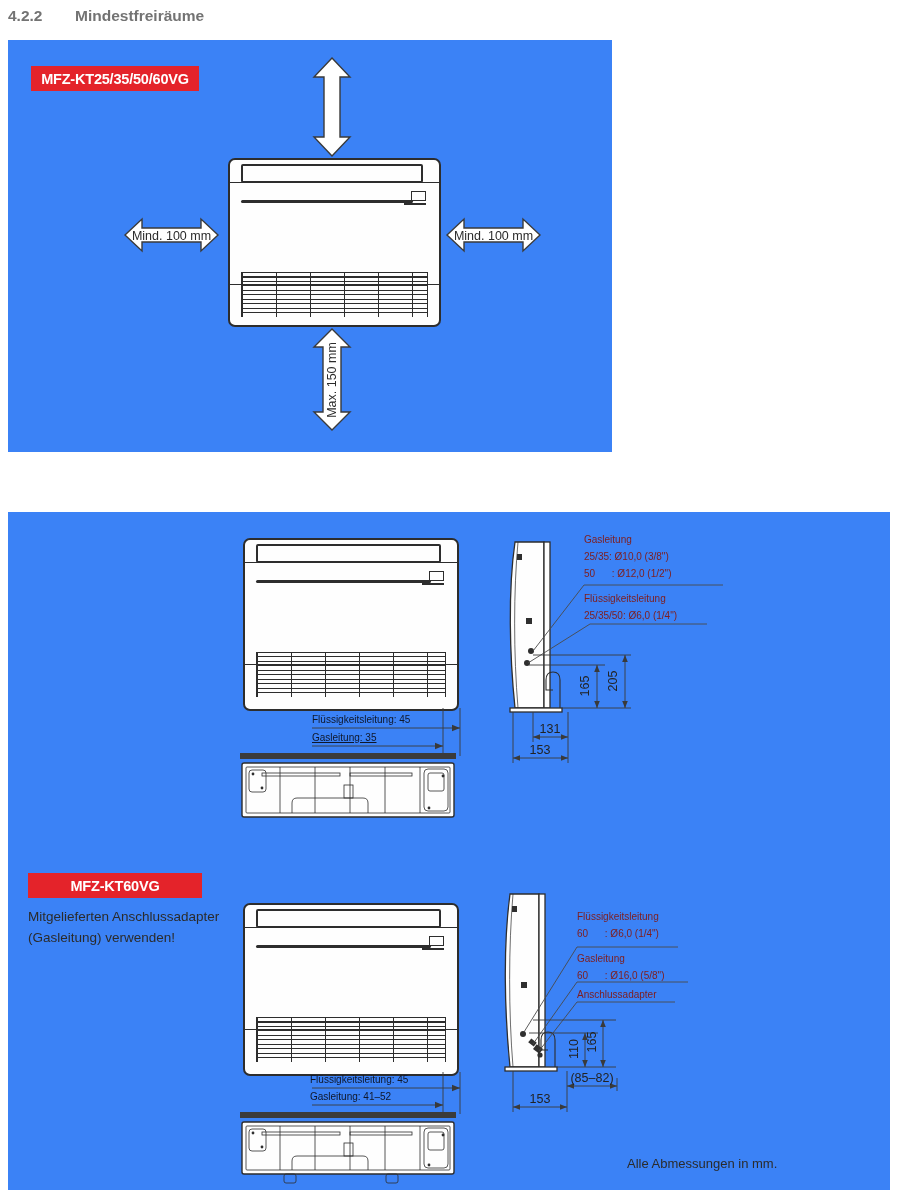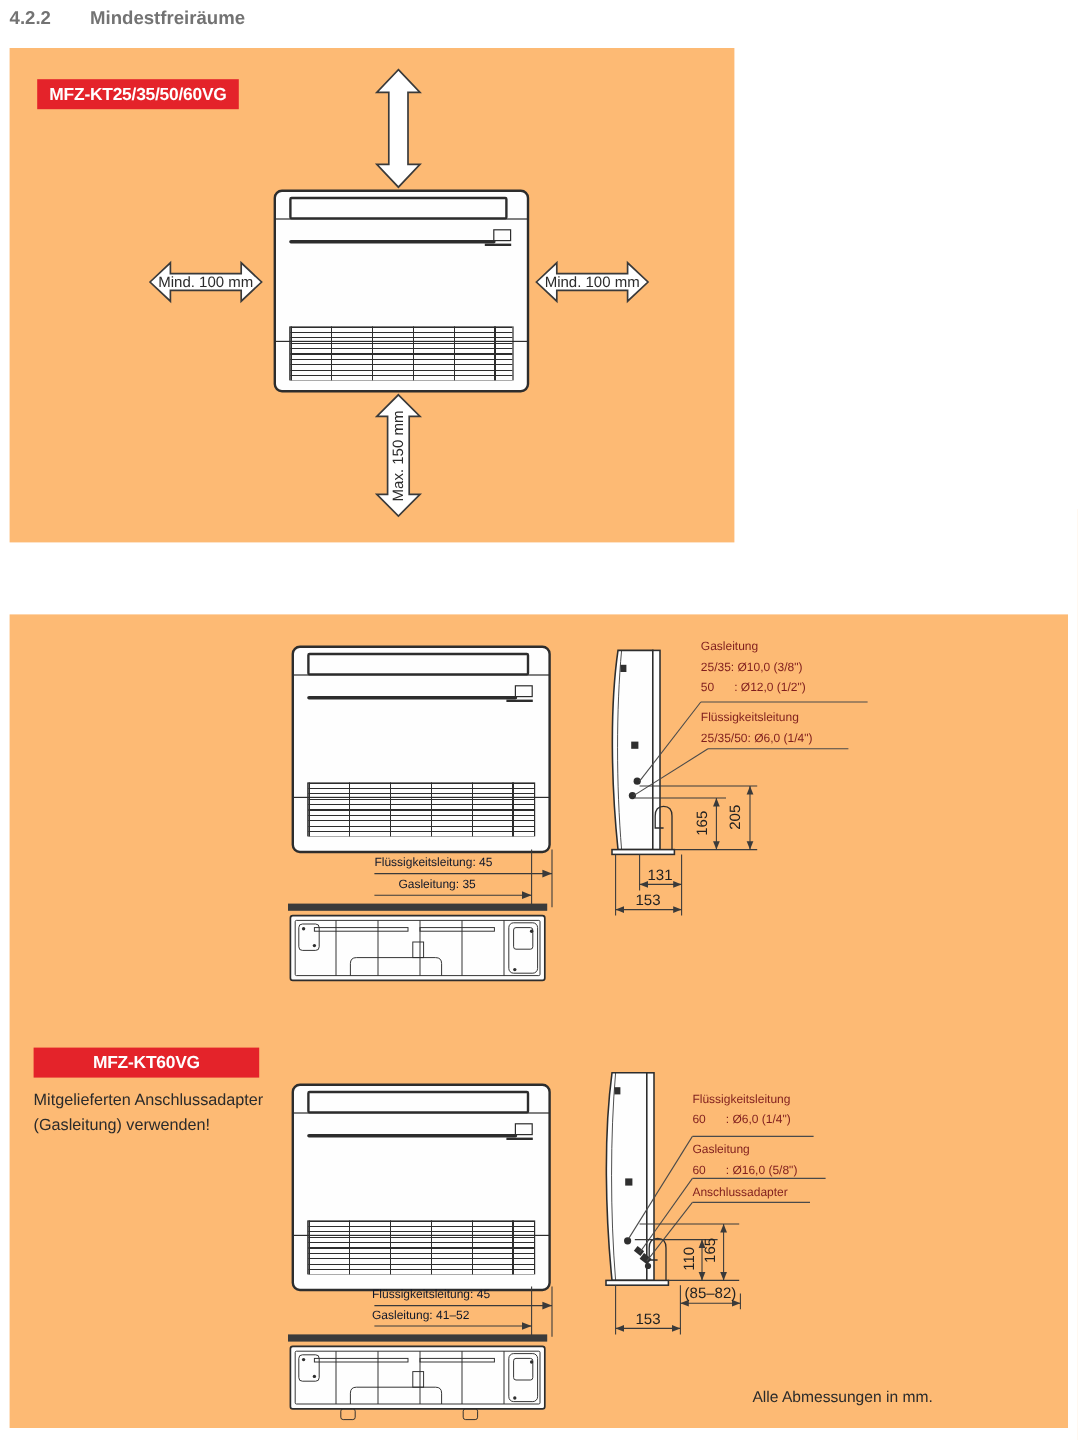--- a/index.html
+++ b/index.html
@@ -2,21 +2,21 @@
 <html><head>
 <meta charset="utf-8">
 <style>
   html,body{margin:0;padding:0;background:#ffffff;}
   .page{position:relative;width:898px;height:1200px;background:#ffffff;
         font-family:"Liberation Sans",sans-serif;color:#1d1d1d;overflow:hidden;}
 
   .heading{position:absolute;display:flex;font-weight:bold;font-size:15.5px;color:#737373;}
   .heading .num{width:67px;flex:0 0 67px;}
 
-  .panel{position:absolute;background:#fdba74;}
+  .panel{position:absolute;background:#3b82f6;}
 
   .badge{position:absolute;background:#e4232a;color:#ffffff;font-weight:bold;
          font-size:14.5px;letter-spacing:-0.2px;display:flex;align-items:center;justify-content:center;}
 
   .note{position:absolute;font-size:13.5px;line-height:21px;color:#2b2b2b;}
 
   
   .unit-front{position:absolute;background:#fefefe;border:2px solid #2d2d2d;border-radius:7px;}
   .uf-vent{position:absolute;top:4px;left:11px;right:16px;height:15px;border:2px solid #2d2d2d;border-radius:2px;}
   .uf-sep{position:absolute;top:22px;left:-1px;right:-1px;border-top:1.5px solid #2d2d2d;}
@@ -154,21 +154,21 @@
 
   <div class="label-block" style="left:584px;top:531px;">
     <span>Gasleitung</span>
     <span>25/35: Ø10,0 (3/8")</span>
     <span>50      : Ø12,0 (1/2")</span>
     <span class="gap8">Flüssigkeitsleitung</span>
     <span>25/35/50: Ø6,0 (1/4")</span>
   </div>
 
   <div class="dim-label" style="left:312px;top:714px;">Flüssigkeitsleitung: 45</div>
-  <div class="dim-label" style="left:332px;top:732px;">Gasleitung: 35</div>
+  <div class="dim-label" style="left:312px;top:732px;text-decoration:underline;">Gasleitung: 35</div>
   <svg class="draw" style="left:300px;top:708px;" width="175" height="48" viewBox="0 0 175 48">
     <g stroke="#3a3a3a" stroke-width="0.9" fill="none">
       <path d="M 12,20 L 160,20"></path>
       <path d="M 12,38 L 143,38"></path>
       <path d="M 160,0 L 160,48"></path>
       <path d="M 143,0 L 143,48"></path>
     </g>
     <g fill="#3a3a3a" stroke="none">
       <polygon points="160,20 152,16.8 152,23.2"></polygon>
       <polygon points="143,38 135,34.8 135,41.2"></polygon>
@@ -196,21 +196,21 @@
       </g>
     </g>
     <g fill="#2f2f2f" stroke="none">
       <circle cx="15" cy="23" r="1.4"></circle>
         <circle cx="24" cy="37" r="1.4"></circle>
       <circle cx="205" cy="25" r="1.4"></circle>
         <circle cx="191" cy="57" r="1.4"></circle>
     </g>
   </svg>
 
-  <div class="badge" style="left:28px;top:873px;width:188px;height:25px;">MFZ-KT60VG</div>
+  <div class="badge" style="left:28px;top:873px;width:174px;height:25px;">MFZ-KT60VG</div>
 
   <div class="note" style="left:28px;top:906px;">
     <div>Mitgelieferten Anschlussadapter</div>
     <div>(Gasleitung) verwenden!</div>
   </div>
 
   <div class="unit-front" style="left:243px;top:903px;width:212px;height:169px;">
     <div class="uf-vent"></div>
     <div class="uf-sep"></div>
     <div class="uf-mid"></div>

